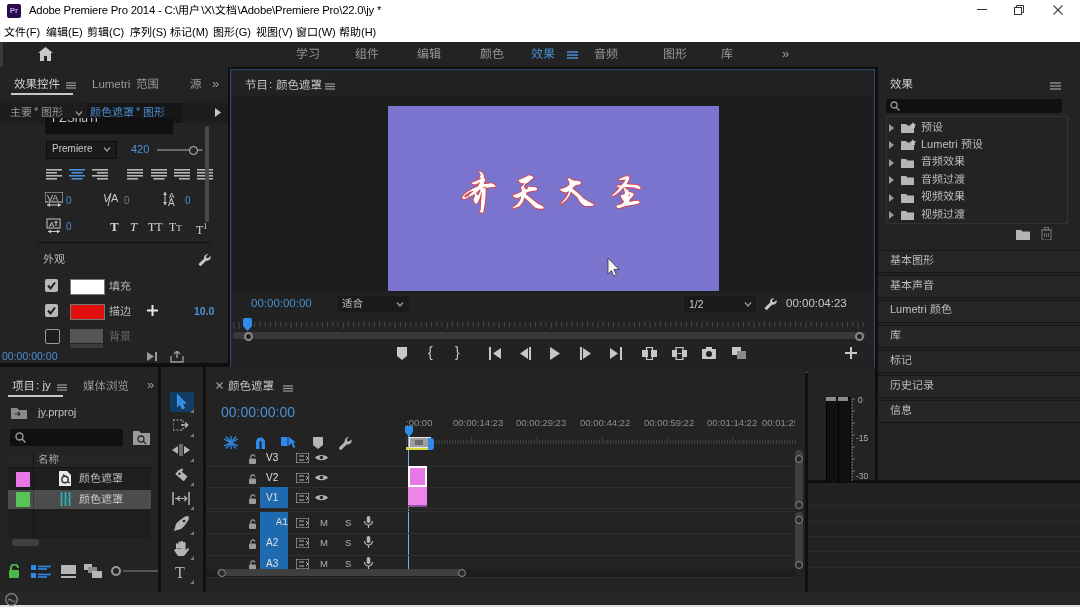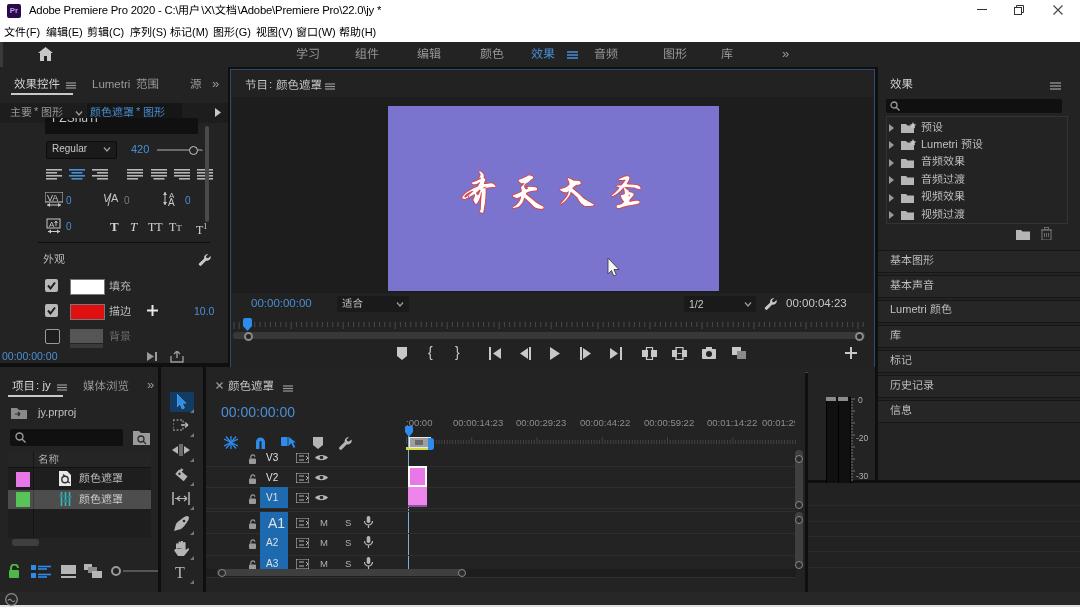--- a/index.html
+++ b/index.html
@@ -76,21 +76,21 @@
       <path id="gn5386" d="M115 -791V-472C115 -320 109 -113 35 35C53 43 87 64 101 77C180 -80 191 -311 191 -472V-720H947V-791ZM494 -667C493 -610 491 -554 488 -501H255V-430H482C463 -234 405 -74 212 20C229 33 252 58 262 75C471 -32 535 -211 558 -430H818C804 -156 788 -47 759 -21C749 -9 737 -7 717 -7C694 -7 632 -8 569 -14C582 7 592 39 593 61C654 65 714 66 746 63C782 60 803 53 824 27C861 -13 878 -135 894 -466C895 -476 896 -501 896 -501H564C568 -554 569 -610 571 -667Z"></path>
       <path id="gn53f2" d="M196 -610H463V-423H196ZM540 -610H808V-423H540ZM237 -317 170 -292C209 -206 259 -141 320 -90C258 -49 170 -14 43 13C59 30 79 63 88 80C223 48 318 5 385 -45C518 35 697 64 929 78C934 52 949 19 964 1C738 -8 569 -30 443 -97C511 -172 532 -259 538 -351H884V-682H540V-836H463V-682H123V-351H461C456 -274 439 -201 378 -139C321 -183 274 -241 237 -317Z"></path>
       <path id="gn5f55" d="M134 -317C199 -281 278 -224 316 -186L369 -238C329 -276 248 -329 185 -363ZM134 -784V-715H740L736 -623H164V-554H732L726 -462H67V-395H461V-212C316 -152 165 -91 68 -54L108 13C206 -29 337 -85 461 -140V-2C461 12 456 16 440 17C424 18 368 18 309 16C319 35 331 63 335 82C413 82 464 82 495 71C527 60 537 42 537 -1V-236C623 -106 748 -9 904 40C914 20 937 -9 953 -25C845 -54 751 -107 675 -177C739 -216 814 -272 874 -323L810 -370C765 -325 691 -266 629 -224C592 -266 561 -314 537 -365V-395H940V-462H804C813 -565 820 -688 822 -784L763 -788L750 -784Z"></path>
       <path id="gn4fe1" d="M382 -531V-469H869V-531ZM382 -389V-328H869V-389ZM310 -675V-611H947V-675ZM541 -815C568 -773 598 -716 612 -680L679 -710C665 -745 635 -799 606 -840ZM369 -243V80H434V40H811V77H879V-243ZM434 -22V-181H811V-22ZM256 -836C205 -685 122 -535 32 -437C45 -420 67 -383 74 -367C107 -404 139 -448 169 -495V83H238V-616C271 -680 300 -748 323 -816Z"></path>
       <path id="gn606f" d="M266 -550H730V-470H266ZM266 -412H730V-331H266ZM266 -687H730V-607H266ZM262 -202V-39C262 41 293 62 409 62C433 62 614 62 639 62C736 62 761 32 771 -96C750 -100 718 -111 701 -123C696 -21 688 -7 634 -7C594 -7 443 -7 413 -7C349 -7 337 -12 337 -40V-202ZM763 -192C809 -129 857 -43 874 12L945 -20C926 -75 877 -159 830 -220ZM148 -204C124 -141 85 -55 45 0L114 33C151 -25 187 -113 212 -176ZM419 -240C470 -193 528 -126 553 -81L614 -119C587 -162 530 -226 478 -271H805V-747H506C521 -773 538 -804 553 -835L465 -850C457 -821 441 -780 428 -747H194V-271H473Z"></path>
     </defs>
   </svg>
 <div style="position:absolute;left:0;top:0;width:1080px;height:21px;background:#ffffff"></div>
 <div style="position:absolute;left:7px;top:4px;width:14px;height:14px;background:#2a0a4a;border-radius:2px;color:#b8a6f0;font-size:8px;font-weight:bold;text-align:center;line-height:14px">Pr</div>
 <div style="position:absolute;left:29px;top:4px;font-size:11.3px;color:#000;white-space:nowrap;display:flex;align-items:flex-start;letter-spacing:-0.2px">
-    <span>Adobe Premiere Pro 2020 - C:\</span>
+    <span>Adobe Premiere Pro 2014 - C:\</span>
     <span style="display:inline-block;margin-top:0px">
       <svg width="23" height="13" style="display:block;overflow:visible">
         <g transform="translate(0,10) scale(0.011000)" fill="#000000">
           <use href="#gn7528" x="0"></use>
           <use href="#gn6237" x="1000"></use>
         </g>
       </svg>
     </span>
     <span>\X\</span>
     <span style="display:inline-block;margin-top:0px">
@@ -376,25 +376,25 @@
         <use href="#gn56fe" x="0"></use>
         <use href="#gn5f62" x="1000"></use>
       </g>
     </svg>
   </div>
 <div style="position:absolute;left:215px;top:108px;width:6px;height:9px">
     <svg width="6" height="9">
       <path d="M0 0l6 4.5L0 9z" fill="#c8c8c8"></path>
     </svg>
   </div>
-<div style="position:absolute;left:45px;top:118px;width:153px;height:16px;background:#101010;overflow:hidden">
+<div style="position:absolute;left:45px;top:118px;width:128px;height:16px;background:#101010;overflow:hidden">
     <div style="position:absolute;left:7px;top:-7px;font-size:12px;color:#c8c8c8">FZShuTi</div>
   </div>
 <div style="position:absolute;left:46px;top:141px;width:69px;height:16px;background:#1a1a1a;border:1px solid #0c0c0c;border-radius:2px"></div>
-<div style="position:absolute;left:52px;top:143px;font-size:10px;color:#c8c8c8;line-height:12px;white-space:nowrap;">Regular</div>
+<div style="position:absolute;left:52px;top:143px;font-size:10px;color:#c8c8c8;line-height:12px;white-space:nowrap;">Premiere</div>
 <div style="position:absolute;left:103px;top:147px;width:8px;height:5px">
     <svg width="8" height="5">
       <path d="M1 0.5l3 3.5 3-3.5" fill="none" stroke="#9a9a9a" stroke-width="1.3"></path>
     </svg>
   </div>
 <div style="position:absolute;left:131px;top:143px;font-size:11px;color:#4a90d6;line-height:13px;white-space:nowrap;">420</div>
 <div style="position:absolute;left:157px;top:149px;width:45px;height:2px;background:#6a6a6a"></div>
 <div style="position:absolute;left:189px;top:146px;width:9px;height:9px;border:1.5px solid #c8c8c8;border-radius:50%;background:#232323;box-sizing:border-box"></div>
 <div style="position:absolute;left:199px;top:149.5px;width:4px;height:1.5px;background:#6a6a6a"></div>
 <div style="position:absolute;left:46px;top:169px;width:16px;height:11px">
@@ -534,21 +534,21 @@
         <use href="#gn63cf" x="0"></use>
         <use href="#gn8fb9" x="1000"></use>
       </g>
     </svg>
   </div>
 <div style="position:absolute;left:147px;top:305px;width:11px;height:11px">
     <svg width="11" height="11">
       <path d="M4.5 0h2v4.5H11v2H6.5V11h-2V6.5H0v-2h4.5z" fill="#e8e8e8"></path>
     </svg>
   </div>
-<div style="position:absolute;left:194px;top:305px;font-size:10.5px;color:#4a90d6;line-height:12.5px;white-space:nowrap;">10.0</div>
+<div style="position:absolute;left:194px;top:305px;font-size:10.5px;color:#4a90d6;line-height:12.5px;white-space:nowrap;font-weight:bold;">10.0</div>
 <div style="position:absolute;left:45px;top:329px;width:13px;height:13px;border:1.5px solid #9a9a9a;border-radius:2px;background:#1d1d1d"></div>
 <div style="position:absolute;left:70px;top:329px;width:33px;height:14px;background:#555555"></div>
 <div style="position:absolute;left:109px;top:330px">
     <svg width="23" height="13" style="display:block;overflow:visible">
       <g transform="translate(0,10) scale(0.011000)" fill="#6f6f6f">
         <use href="#gn80cc" x="0"></use>
         <use href="#gn666f" x="1000"></use>
       </g>
     </svg>
   </div>
@@ -1358,21 +1358,21 @@
       <circle cx="6.5" cy="4.5" r="1.8" fill="#232323"></circle>
     </svg>
   </div>
 <div style="position:absolute;left:249px;top:519px;width:8px;height:10px">
     <svg width="8" height="10">
       <path d="M1.8 4.5V3A2 2 0 015.8 2.8" fill="none" stroke="#9a9a9a" stroke-width="1.2"></path>
       <rect x="0" y="4.5" width="7" height="5.5" rx="1" fill="#9a9a9a"></rect>
     </svg>
   </div>
 <div style="position:absolute;left:260px;top:512px;width:28px;height:22px;background:#1d6ab0"></div>
-<div style="position:absolute;left:268px;top:517px;font-size:14px;color:#e0e0e0;line-height:12px;white-space:nowrap;">A1</div>
+<div style="position:absolute;left:276px;top:517px;font-size:10px;color:#e0e0e0;line-height:12px;white-space:nowrap;font-family:Liberation Mono, monospace;">A1</div>
 <div style="position:absolute;left:296px;top:518px;width:13px;height:10px">
     <svg width="13" height="10">
       <rect x="0" y="0" width="13" height="10" rx="1" fill="none" stroke="#b5b5b5" stroke-width="1.2"></rect>
       <path d="M3 3h5M3 7h5M10 3l2 2-2 2" stroke="#b5b5b5" fill="none"></path>
     </svg>
   </div>
 <div style="position:absolute;left:320px;top:517px;font-size:9.5px;color:#b0b0b0;line-height:11.5px;white-space:nowrap;">M</div>
 <div style="position:absolute;left:345px;top:517px;font-size:9.5px;color:#b0b0b0;line-height:11.5px;white-space:nowrap;">S</div>
 <div style="position:absolute;left:364px;top:516px;width:9px;height:13px">
     <svg width="9" height="13">
@@ -1476,21 +1476,21 @@
       <line x1="0" y1="66" x2="2" y2="66" stroke="#777"></line>
       <line x1="0" y1="69" x2="2" y2="69" stroke="#777"></line>
       <line x1="0" y1="72" x2="2" y2="72" stroke="#777"></line>
       <line x1="0" y1="75" x2="4" y2="75" stroke="#777"></line>
       <line x1="0" y1="78" x2="2" y2="78" stroke="#777"></line>
       <line x1="0" y1="81" x2="2" y2="81" stroke="#777"></line>
       <line x1="0" y1="84" x2="2" y2="84" stroke="#777"></line>
     </svg>
   </div>
 <div style="position:absolute;left:858px;top:395px;font-size:8.5px;color:#b0b0b0;line-height:10.5px;white-space:nowrap;">0</div>
-<div style="position:absolute;left:856px;top:433px;font-size:8.5px;color:#b0b0b0;line-height:10.5px;white-space:nowrap;">-20</div>
+<div style="position:absolute;left:856px;top:433px;font-size:8.5px;color:#b0b0b0;line-height:10.5px;white-space:nowrap;">-15</div>
 <div style="position:absolute;left:856px;top:471px;font-size:8.5px;color:#b0b0b0;line-height:10.5px;white-space:nowrap;">-30</div>
 <div style="position:absolute;left:878px;top:67px;width:202px;height:413px;background:#232323"></div>
 <div style="position:absolute;left:890px;top:78px">
     <svg width="24" height="14" style="display:block;overflow:visible">
       <g transform="translate(0,10) scale(0.011500)" fill="#d6d6d6">
         <use href="#gn6548" x="0"></use>
         <use href="#gn679c" x="1000"></use>
       </g>
     </svg>
   </div>

